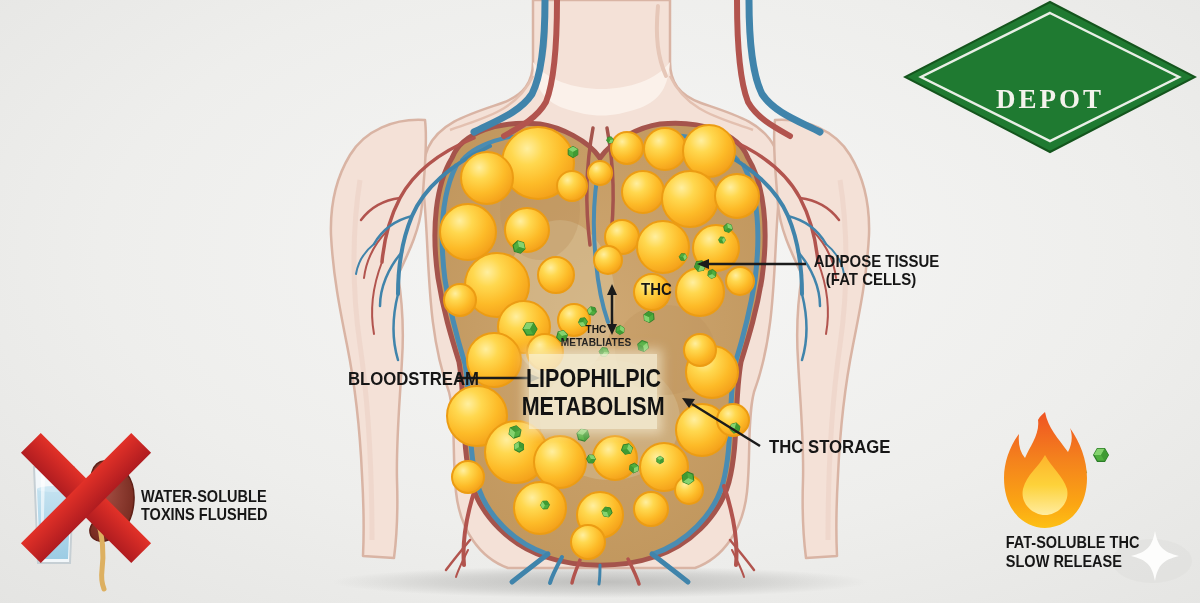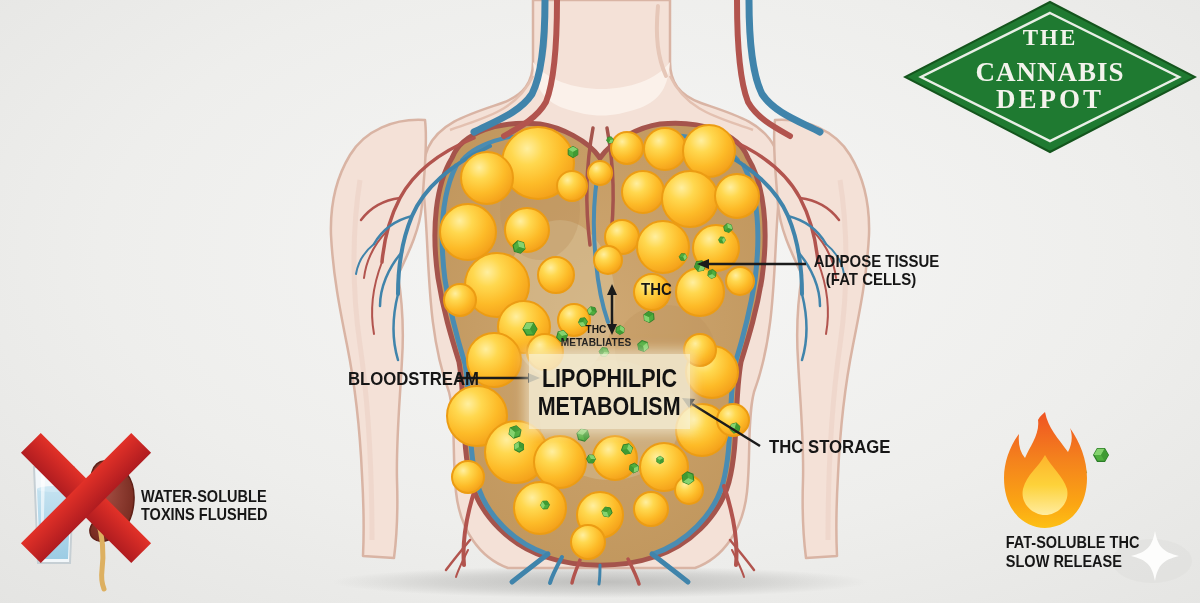--- a/index.html
+++ b/index.html
@@ -12,21 +12,21 @@
   .lbl{
     position:absolute;z-index:2;font-weight:bold;color:#161616;
     white-space:nowrap;transform:scaleX(.88);transform-origin:0 0;line-height:1.05;
   }
   .lbl.center{text-align:center;transform-origin:50% 0;}
   .lbl-adipose{left:806px;top:253px;width:130px;font-size:17px;text-align:center;transform-origin:50% 0;}
   .lbl-thc{left:641px;top:281px;font-size:17px;}
   .lbl-metabolites{left:550px;top:323px;width:92px;font-size:11.5px;line-height:1.12;}
   .lbl-bloodstream{left:348px;top:369px;font-size:19px;}
   .metabolism-box{
-    position:absolute;z-index:2;left:529px;top:354px;width:161px;height:75px;
+    position:absolute;z-index:2;left:529px;top:354px;width:128px;height:75px;
     background:rgba(247,242,219,.78);box-shadow:0 0 10px 5px rgba(247,242,219,.55);
     display:flex;flex-direction:column;align-items:center;justify-content:center;
   }
   .metabolism-box .big{
     font-weight:bold;color:#121212;font-size:25px;line-height:1.12;
     transform:scaleX(.86);transform-origin:50% 50%;white-space:nowrap;
   }
   .lbl-storage{left:769px;top:437px;font-size:19px;}
   .lbl-flushed{left:141px;top:487px;font-size:16.5px;line-height:1.12;}
   .lbl-release{left:998px;top:533px;width:130px;font-size:16.5px;line-height:1.15;}
@@ -323,22 +323,20 @@
     <ellipse cx="1152" cy="561" rx="40" ry="22" fill="#d9d9d7" opacity=".35"></ellipse>
     <path d="M1155,531 C1158,547 1163,552 1179,556 C1163,560 1158,565 1155,581 C1152,565 1147,560 1131,556 C1147,552 1152,547 1155,531 Z" fill="#fdfdfc"></path>
   </g>
 </svg>
 
 <div class="logo">
   <svg width="294" height="154" viewBox="0 0 294 154">
     <polygon points="147,2 292,77 147,152 2,77" fill="#1f7a31" stroke="#14551d" stroke-width="2"></polygon>
     <polygon points="147,13 276,77 147,141 18,77" fill="none" stroke="#e9efe6" stroke-width="2.5"></polygon>
   </svg>
-  <div class="logo-line logo-l1">THE</div>
-  <div class="logo-line logo-l2">CANNABIS</div>
   <div class="logo-line logo-l3">DEPOT</div>
 </div>
 
 <div class="lbl lbl-adipose">
   <div>ADIPOSE TISSUE</div>
   <div>(FAT CELLS)</div>
 </div>
 <div class="lbl lbl-thc">THC</div>
 <div class="lbl lbl-metabolites center">
   <div>THC</div>

